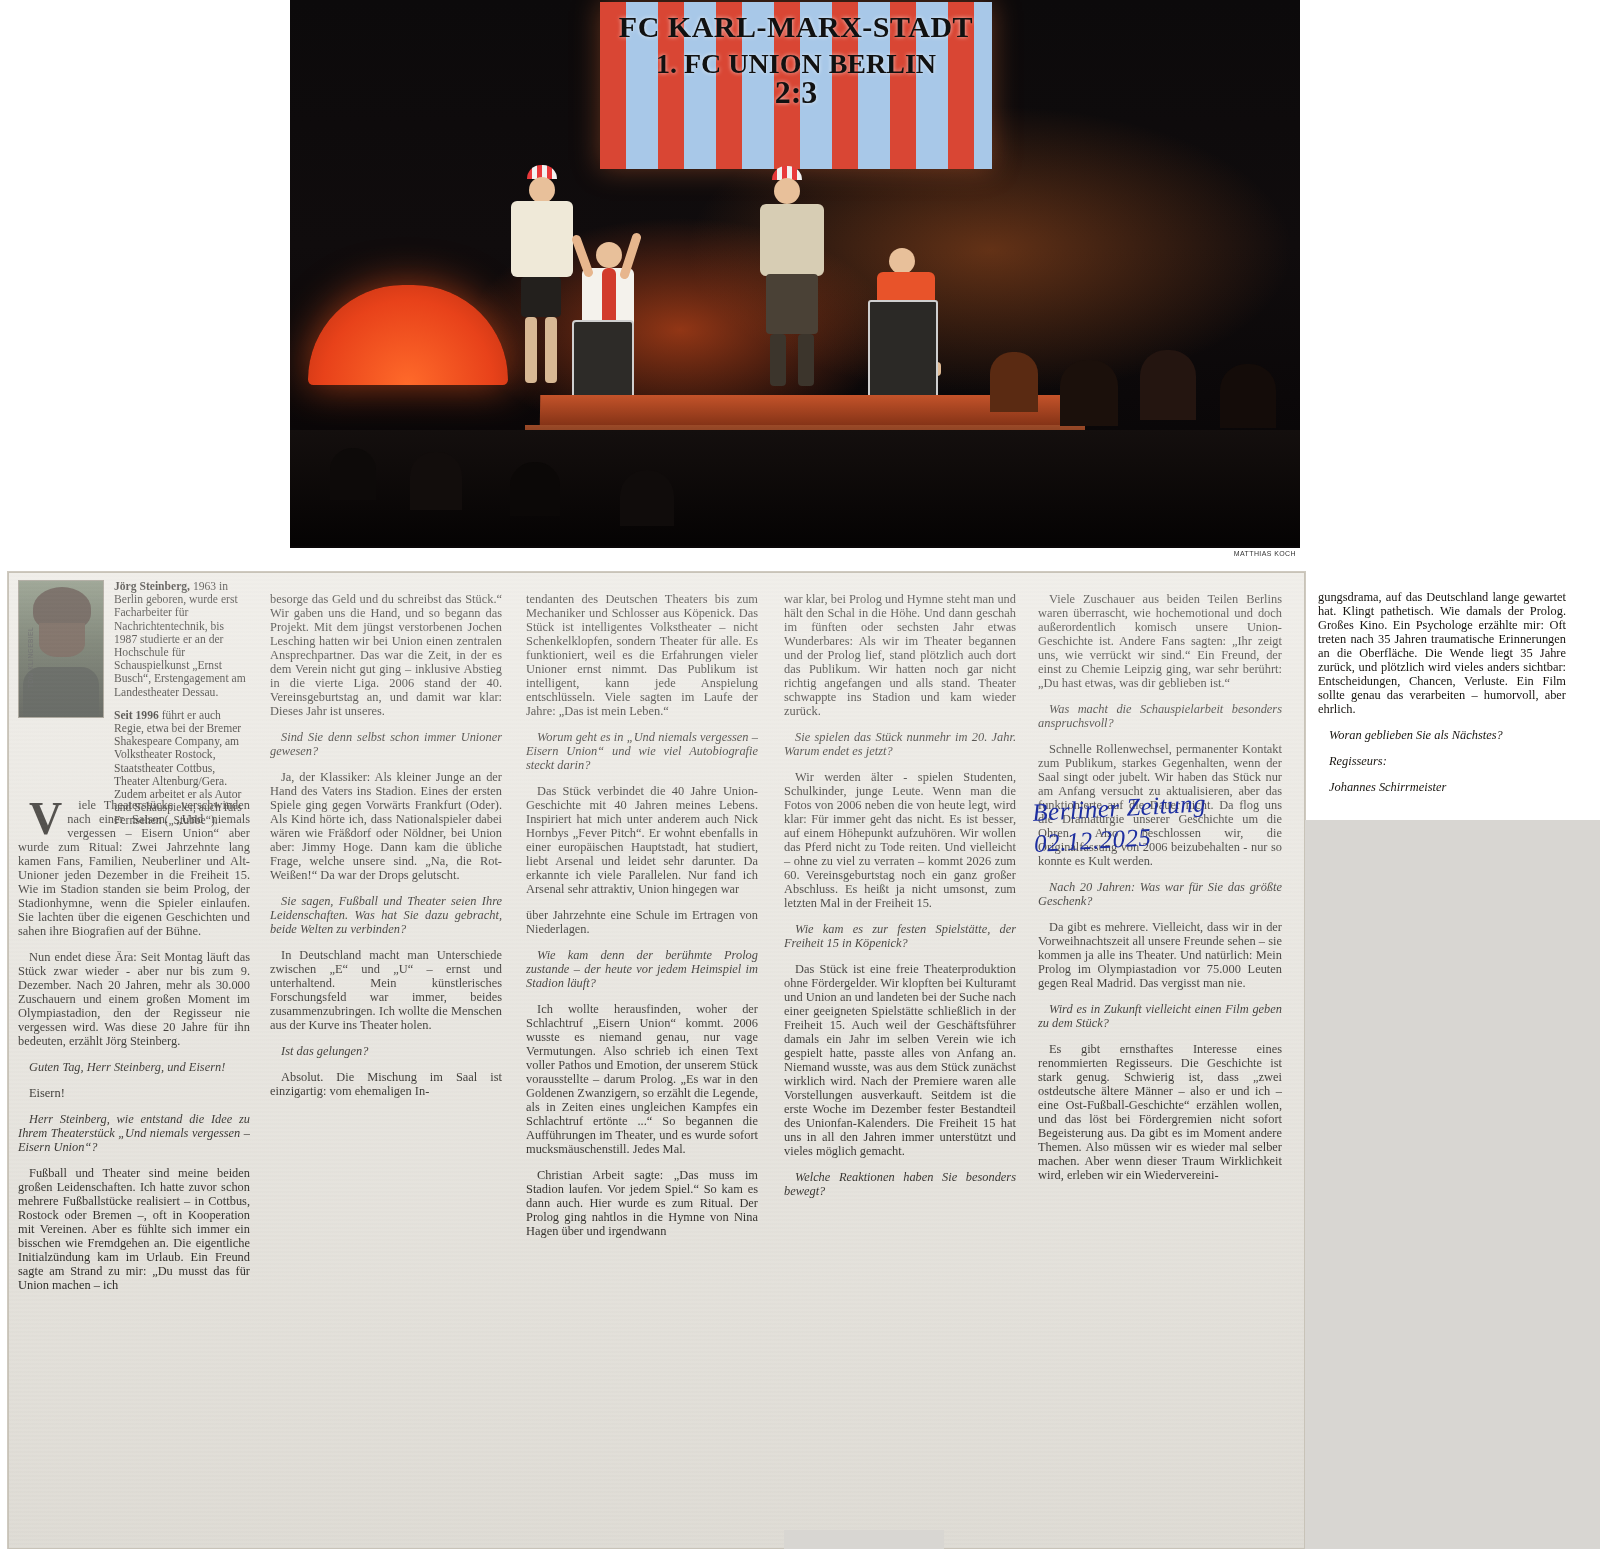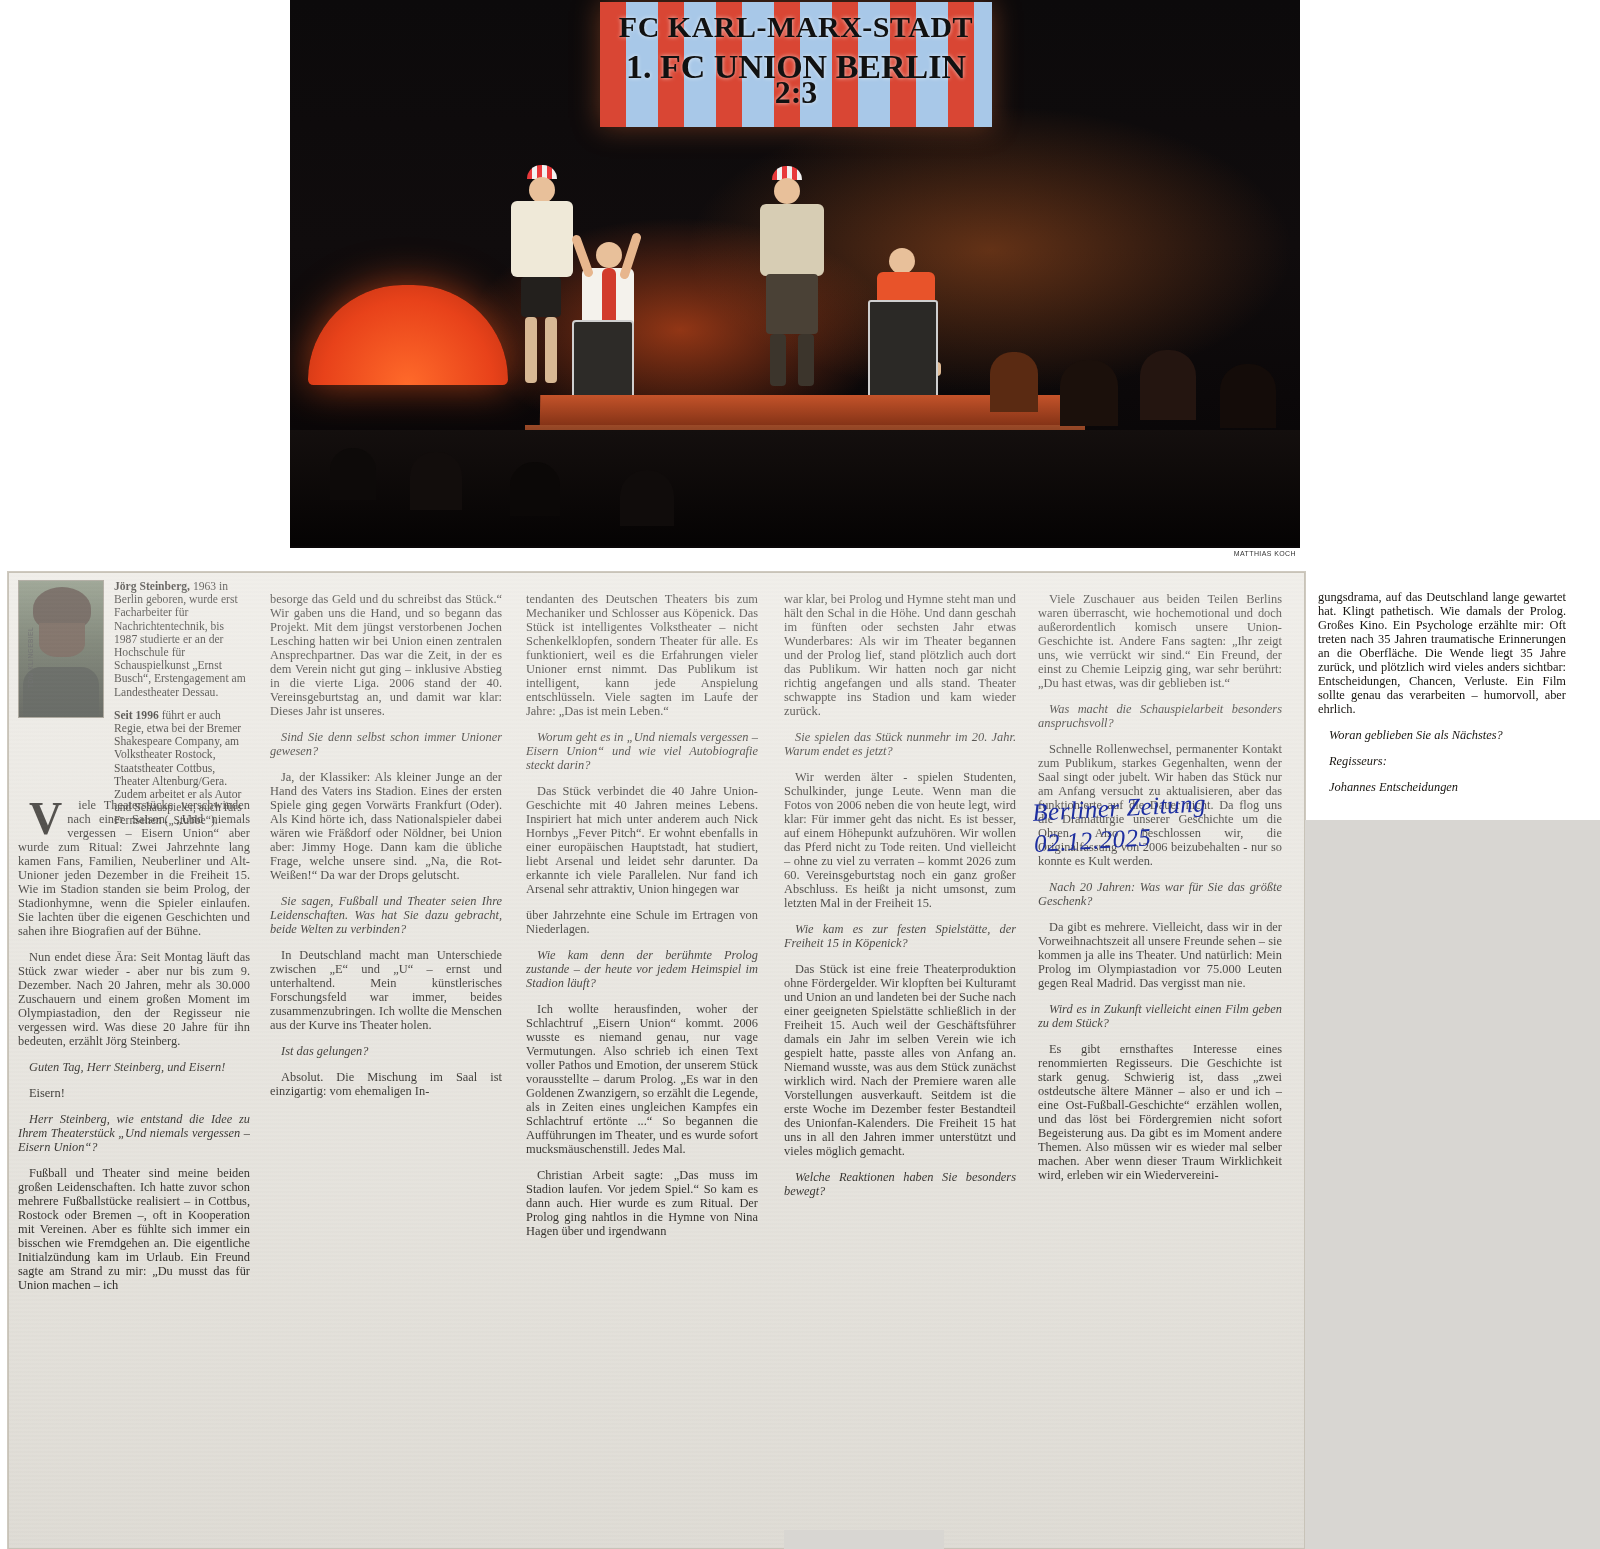--- a/index.html
+++ b/index.html
@@ -18,35 +18,35 @@
   .stage-photo{
     position:absolute;left:0;top:0;width:1010px;height:546px;
     background:
       radial-gradient(ellipse 300px 160px at 390px 330px, rgba(255,90,30,0.55), rgba(255,90,30,0) 70%),
       radial-gradient(ellipse 420px 200px at 700px 250px, rgba(255,120,40,0.35), rgba(0,0,0,0) 72%),
       linear-gradient(180deg,#0c0a0b 0%,#100c0d 45%,#060405 100%);
     overflow:hidden;
   }
   
   .scoreboard{
-    position:absolute;left:310px;top:2px;width:392px;height:125px;
+    position:absolute;left:310px;top:2px;width:392px;height:167px;
     background:
       repeating-linear-gradient(90deg,#d94634 0 26px,#a8c8e8 26px 58px);
     box-shadow:0 0 26px rgba(255,120,60,.35);
   }
   .scoreboard .sb-text{
     position:absolute;inset:0;
     color:#111;
     font-family:"Liberation Serif", serif;
     font-weight:bold;
     text-align:center;
     text-shadow:0 0 4px rgba(255,255,255,.7);
   }
   .sb-l1{position:absolute;top:8px;left:0;right:0;font-size:30px;letter-spacing:.5px;}
-  .sb-l2{position:absolute;top:46px;left:0;right:0;font-size:34px;}
+  .sb-l2{position:absolute;top:46px;left:0;right:0;font-size:28px;}
   .sb-l3{position:absolute;top:72px;left:0;right:0;font-size:32px;}
   
   .stage-floor{
     position:absolute;left:250px;top:395px;width:540px;height:34px;
     background:linear-gradient(180deg,#c4532a,#7d2f14);
     transform:skewX(-1deg);
   }
   .stage-front{
     position:absolute;left:235px;top:425px;width:560px;height:36px;
     background:linear-gradient(180deg,#9b4a28,#4a2010);
@@ -310,21 +310,21 @@
 
   <div class="paper-texture"></div>
   <div class="clip-edge"></div>
 </div>
 
 <div class="col" id="col6" style="position:absolute;left:1318px;top:578px;width:248px;">
   <div>
       <p class="noind">gungsdrama, auf das Deutschland lange gewartet hat. Klingt pathetisch. Wie damals der Prolog. Großes Kino. Ein Psychologe erzählte mir: Oft treten nach 35 Jahren traumatische Erinnerungen an die Oberfläche. Die Wende liegt 35 Jahre zurück, und plötzlich wird vieles anders sichtbar: Entscheidungen, Chancen, Verluste. Ein Film sollte genau das verarbeiten – humorvoll, aber ehrlich.</p>
       <p class="q">Woran geblieben Sie als Nächstes?</p>
       <p class="byline">Regisseurs:</p>
-      <p class="byline">Johannes Entscheidungen</p>
+      <p class="byline">Johannes Schirrmeister</p>
     </div>
 </div>
 
 <div class="handnote">
   <div>Berliner Zeitung</div>
   <div>02.12.2025</div>
 </div>
 
 <div class="shadow-right"></div>
 <div class="shadow-bottom"></div>

